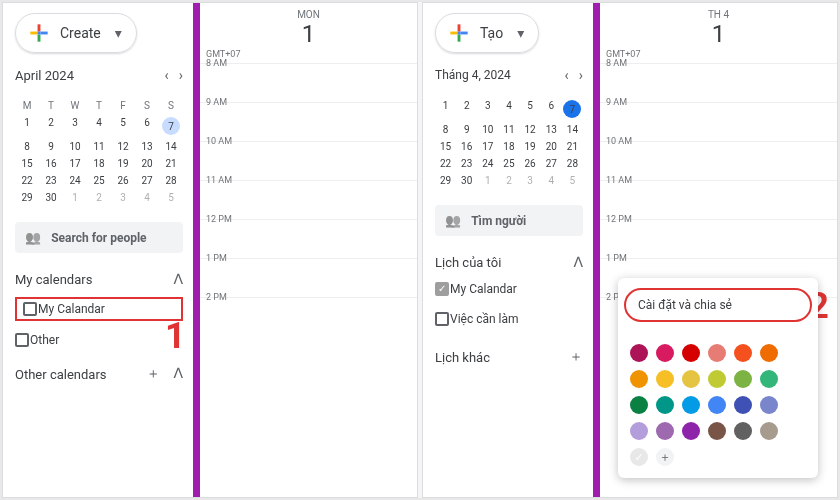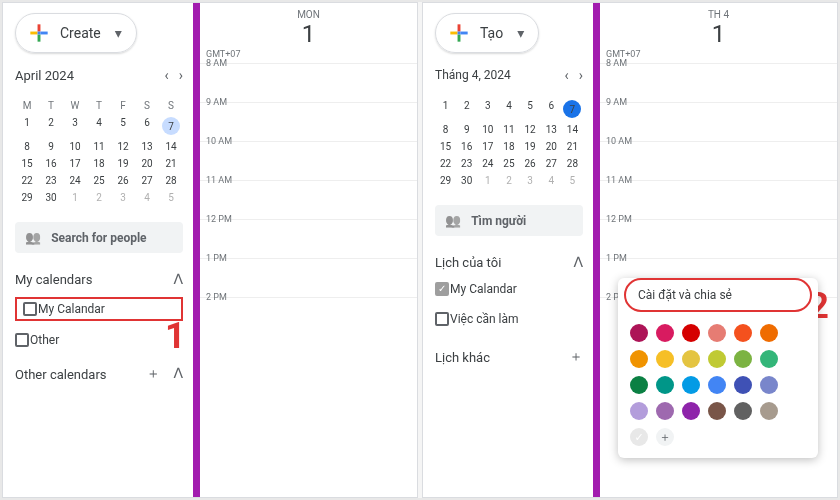--- a/index.html
+++ b/index.html
@@ -152,21 +152,21 @@
     border-radius: 6px;
     box-shadow: 0 2px 10px rgba(0,0,0,.25);
     width: 200px;
     font-size: 12px;
     z-index: 10;
   }
   .popover .opt {
     padding: 8px 12px; color: #3c4043;
   }
   .popover .opt.hl {
-    margin: 0 6px;
+    margin: 10px 6px;
     border-radius: 17px;
   }
   .swatches {
     display: grid; grid-template-columns: repeat(6, 18px);
     gap: 8px; padding: 12px;
   }
   .swatches .sw {
     width: 18px; height: 18px; border-radius: 50%;
   }
   .swatches .add {

